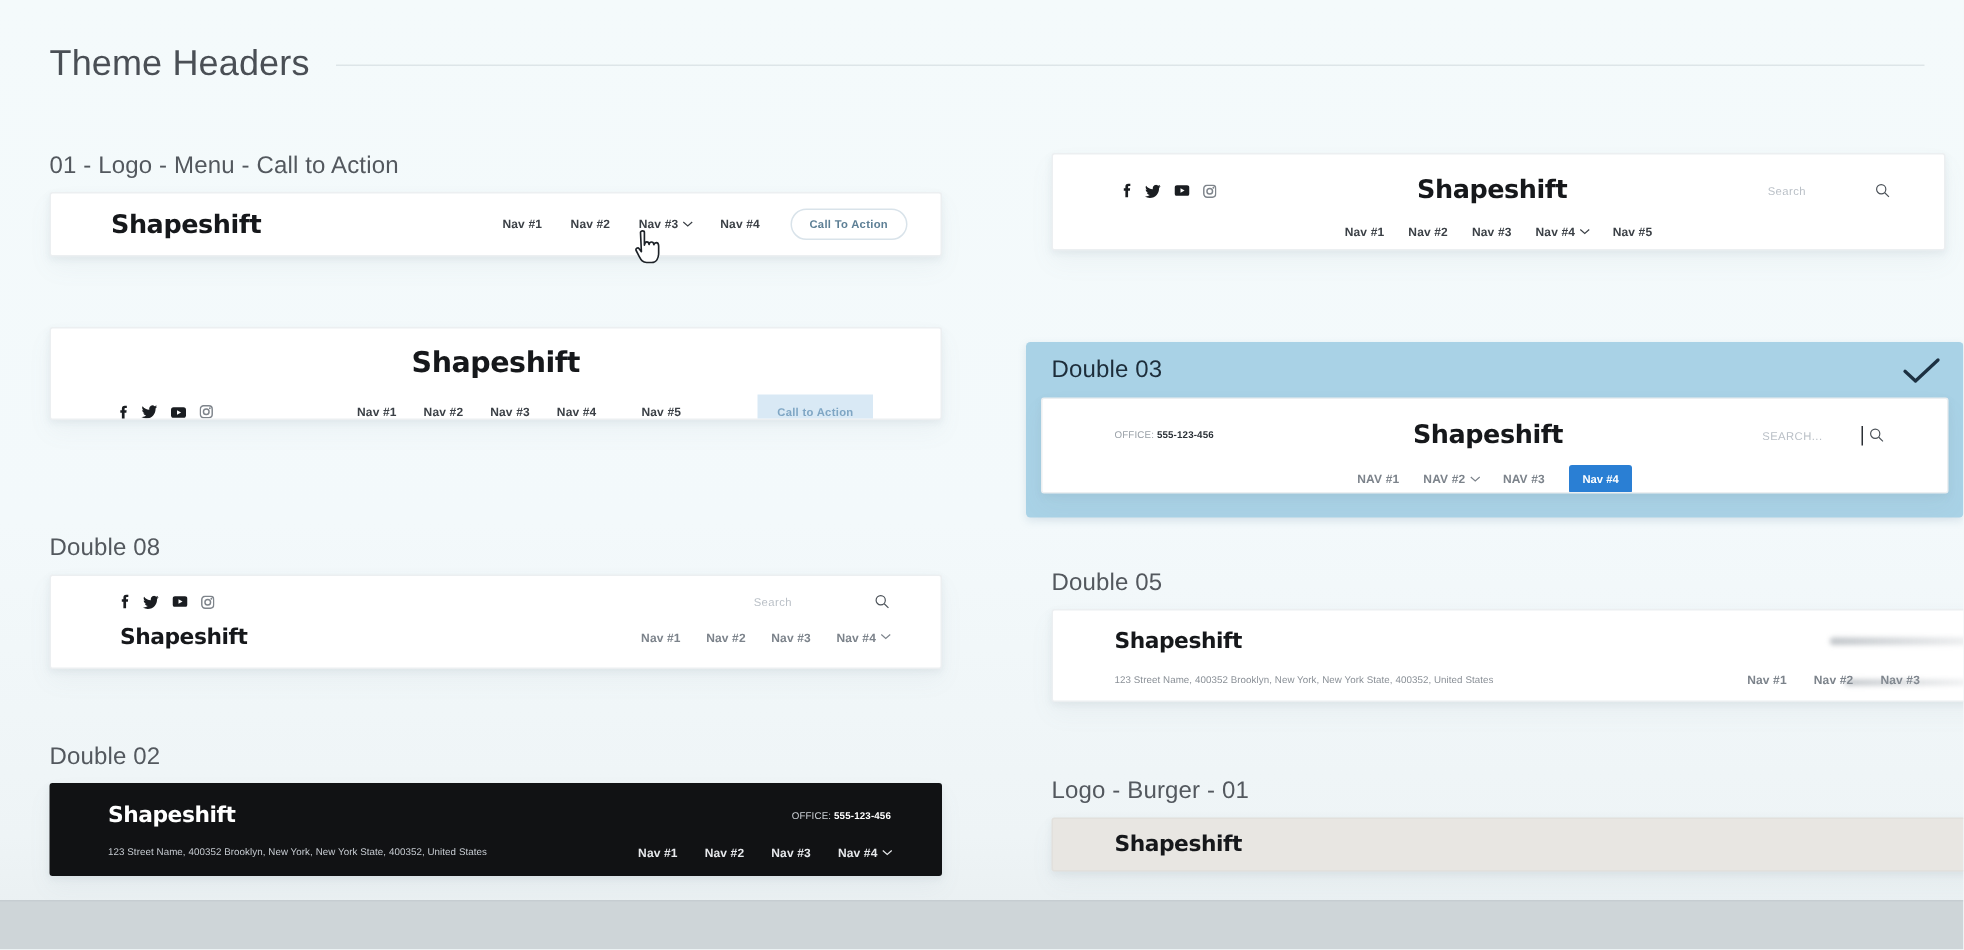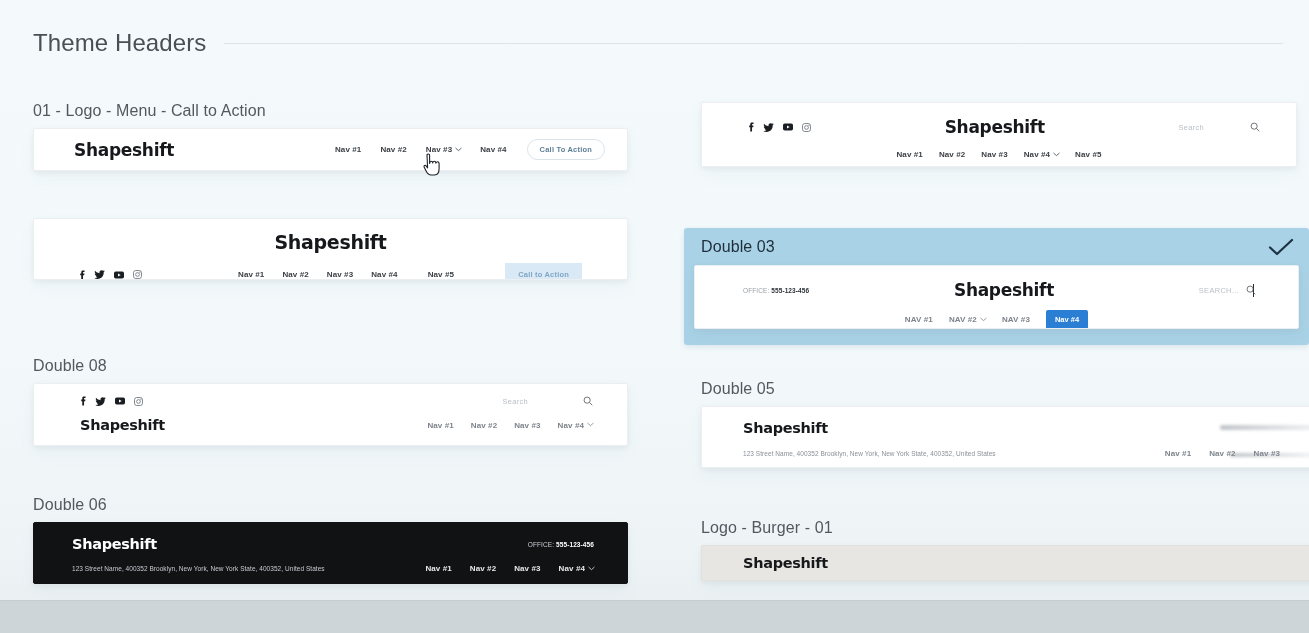--- a/index.html
+++ b/index.html
@@ -293,21 +293,21 @@
       </div>
       <div class="card" style="height:64px;">
         <div style="display:flex;align-items:center;padding:14px 42px 0 48px;">
           <div class="office">
             <span class="lbl">OFFICE:</span>
             <span class="num">555-123-456</span>
           </div>
           <div style="flex:1"></div>
           <div class="logo lg">Shapeshift</div>
           <div style="flex:1"></div>
-          <div class="search-row" style="gap:14px;">
+          <div class="search-row" style="gap:26px;">
             <span class="search-ph">SEARCH...</span>
             <span class="search-sep"></span>
             <span class="mag" style="margin-left:-22px;">
               <svg viewBox="0 0 14 14" width="10" height="10">
                   <circle cx="5.8" cy="5.8" r="4.3" fill="none" stroke="#4b5158" stroke-width="1.1"></circle>
                   <line x1="9.1" y1="9.1" x2="13" y2="13" stroke="#4b5158" stroke-width="1.1"></line>
                 </svg>
             </span>
           </div>
         </div>
@@ -404,21 +404,21 @@
           <span class="nav-item grey">Nav #1</span>
           <span class="nav-item grey">Nav #2</span>
           <span class="nav-item grey">Nav #3</span>
         </div>
         <div class="smear" style="right:-40px; top:46px; width:150px; height:4px;"></div>
       </div>
     </div>
   </div>
 
   <div class="section" style="left:33px; top:496px; width:595px;">
-    <div class="section-label">Double 06</div>
+    <div class="section-label">Double 02</div>
     <div class="card dark" style="height:62px;">
       <div style="display:flex;align-items:center;padding:13px 33px 0 38px;">
         <div class="logo md white">Shapeshift</div>
         <div style="flex:1"></div>
         <div class="office light">
           <span class="lbl">OFFICE:</span>
           <span class="num">555-123-456</span>
         </div>
       </div>
       <div style="display:flex;align-items:center;padding:12px 33px 0 38px;">

